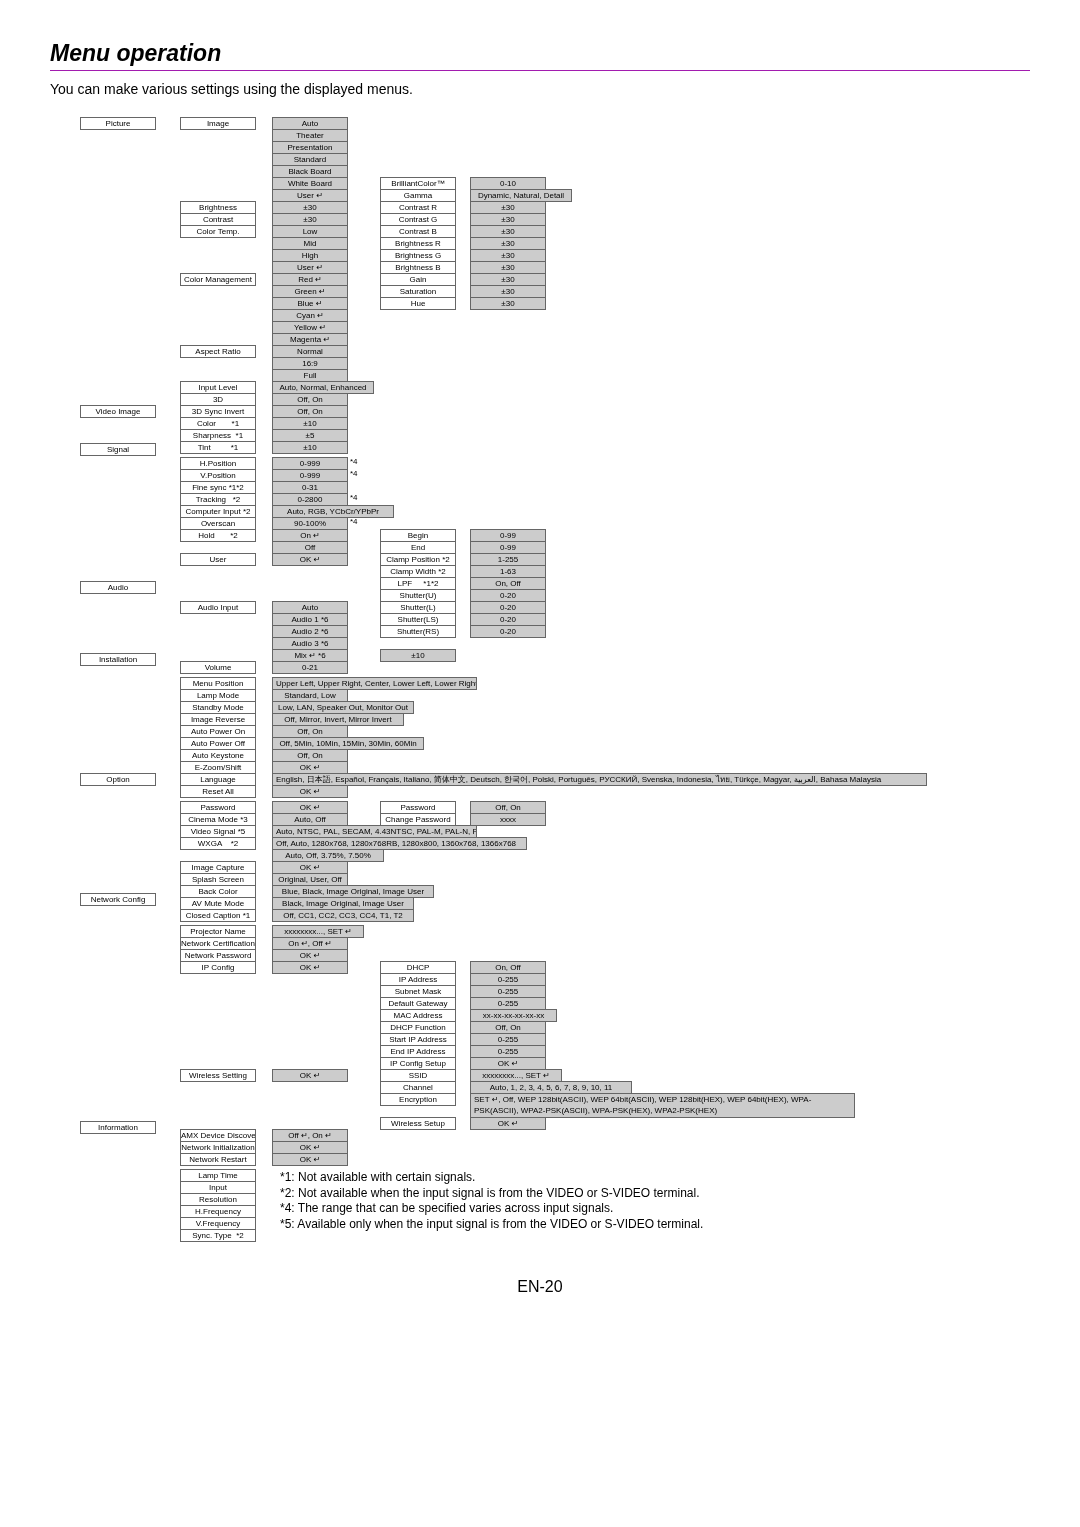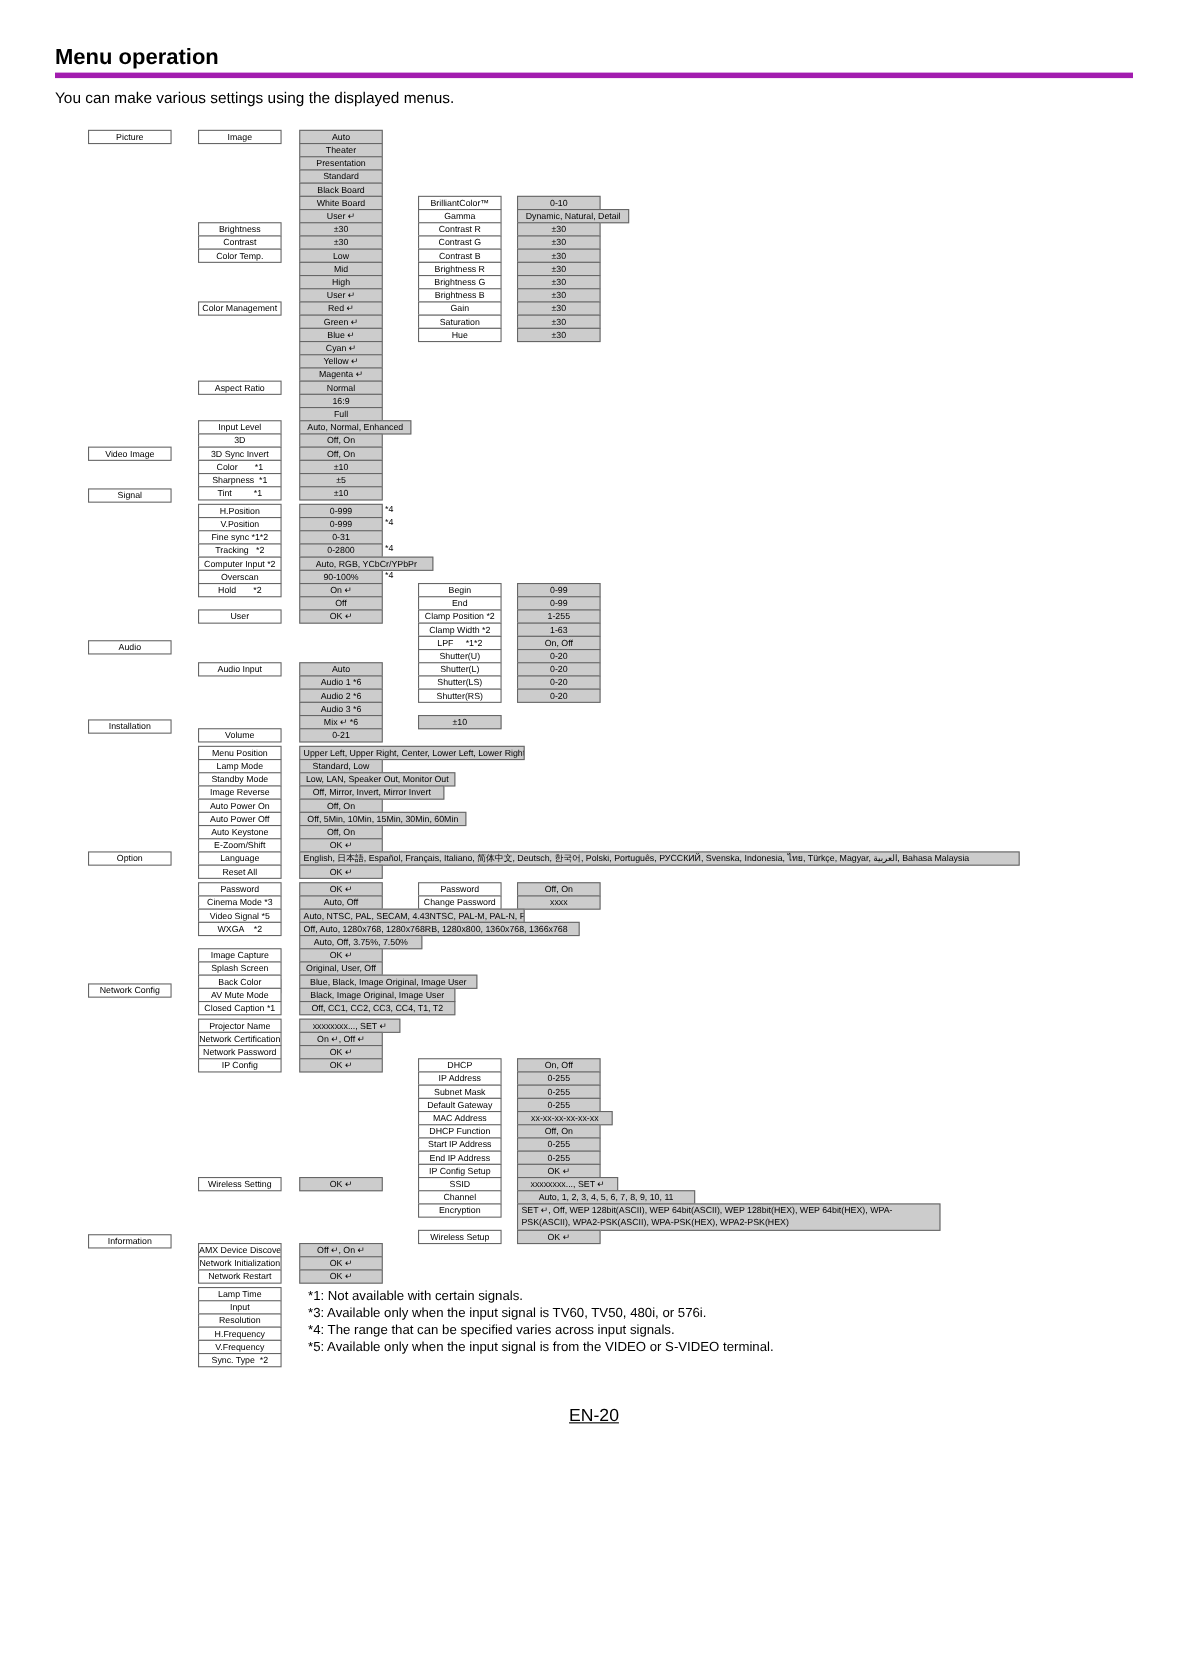--- a/index.html
+++ b/index.html
@@ -5,24 +5,25 @@
   body {
     font-family: Arial, Helvetica, sans-serif;
     margin: 0;
     padding: 40px 50px;
     background: #fff;
     color: #000;
     font-size: 8.5px;
     line-height: 1.2;
   }
   h1 {
-    font-size: 20px;
+    font-size: 23px;
+    font-style: italic;
     font-weight: bold;
     margin: 0 0 6px 0;
-    border-bottom: 5px solid #a21caf;
+    border-bottom: 1px solid #a21caf;
     padding-bottom: 2px;
   }
   .intro {
     font-size: 14px;
     margin: 10px 0 20px 0;
   }
   .tree {
     position: relative;
     width: 980px;
   }
@@ -48,21 +49,20 @@
   .footer-notes {
     font-size: 12px;
     position: absolute;
     left: 230px;
   }
   .footer-notes div { margin: 1px 0; }
   .page-num {
     text-align: center;
     font-size: 16px;
     margin-top: 1180px;
-    text-decoration: underline;
   }
 </style>
 </head>
 <body>
 
 <h1>Menu operation</h1>
 <div class="intro">You can make various settings using the displayed menus.</div>
 
 <div class="tree">
 
@@ -286,20 +286,20 @@
 
 <div class="box lvl2" style="top:1052px">Lamp Time</div>
 <div class="box lvl2" style="top:1064px">Input</div>
 <div class="box lvl2" style="top:1076px">Resolution</div>
 <div class="box lvl2" style="top:1088px">H.Frequency</div>
 <div class="box lvl2" style="top:1100px">V.Frequency</div>
 <div class="box lvl2" style="top:1112px">Sync. Type &nbsp;*2</div>
 
 <div class="footer-notes" style="top:1052px">
   <div>*1: Not available with certain signals.</div>
-  <div>*3: Available only when the input signal is TV60, TV50, 480i, or 576i.</div>
+  <div>*2: Not available when the input signal is from the VIDEO or S-VIDEO terminal.</div>
   <div>*4: The range that can be specified varies across input signals.</div>
   <div>*5: Available only when the input signal is from the VIDEO or S-VIDEO terminal.</div>
 </div>
 
 </div>
 
 <div class="page-num">EN-20</div>
 
 </body></html>

